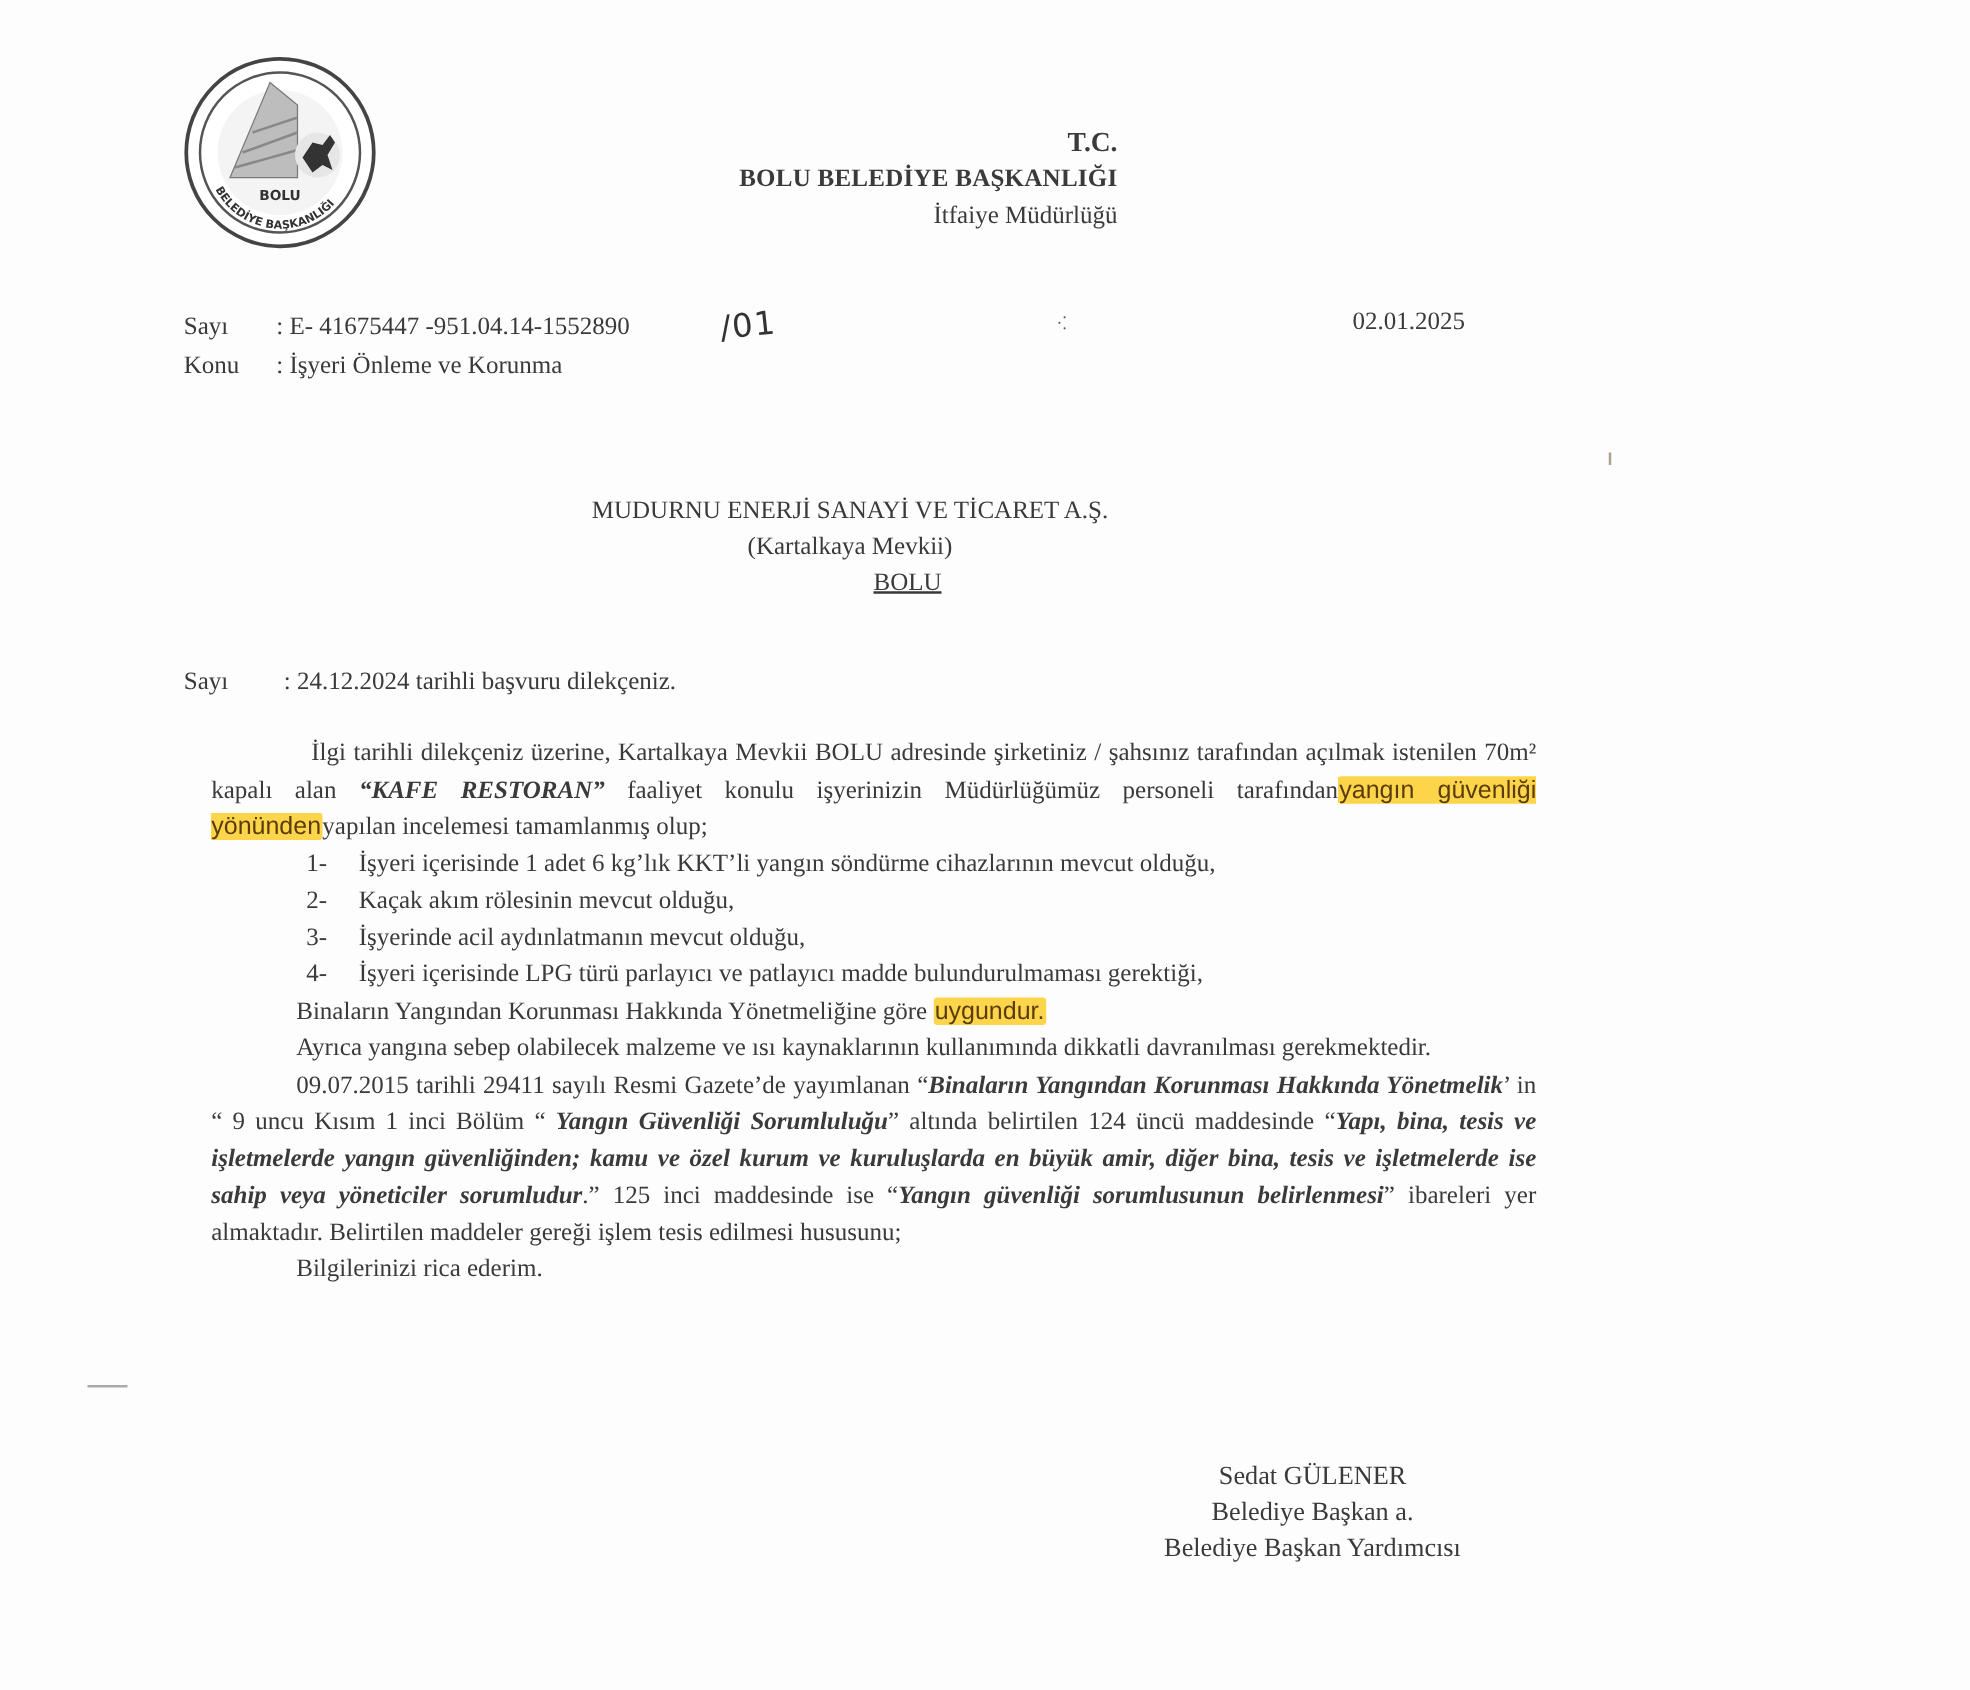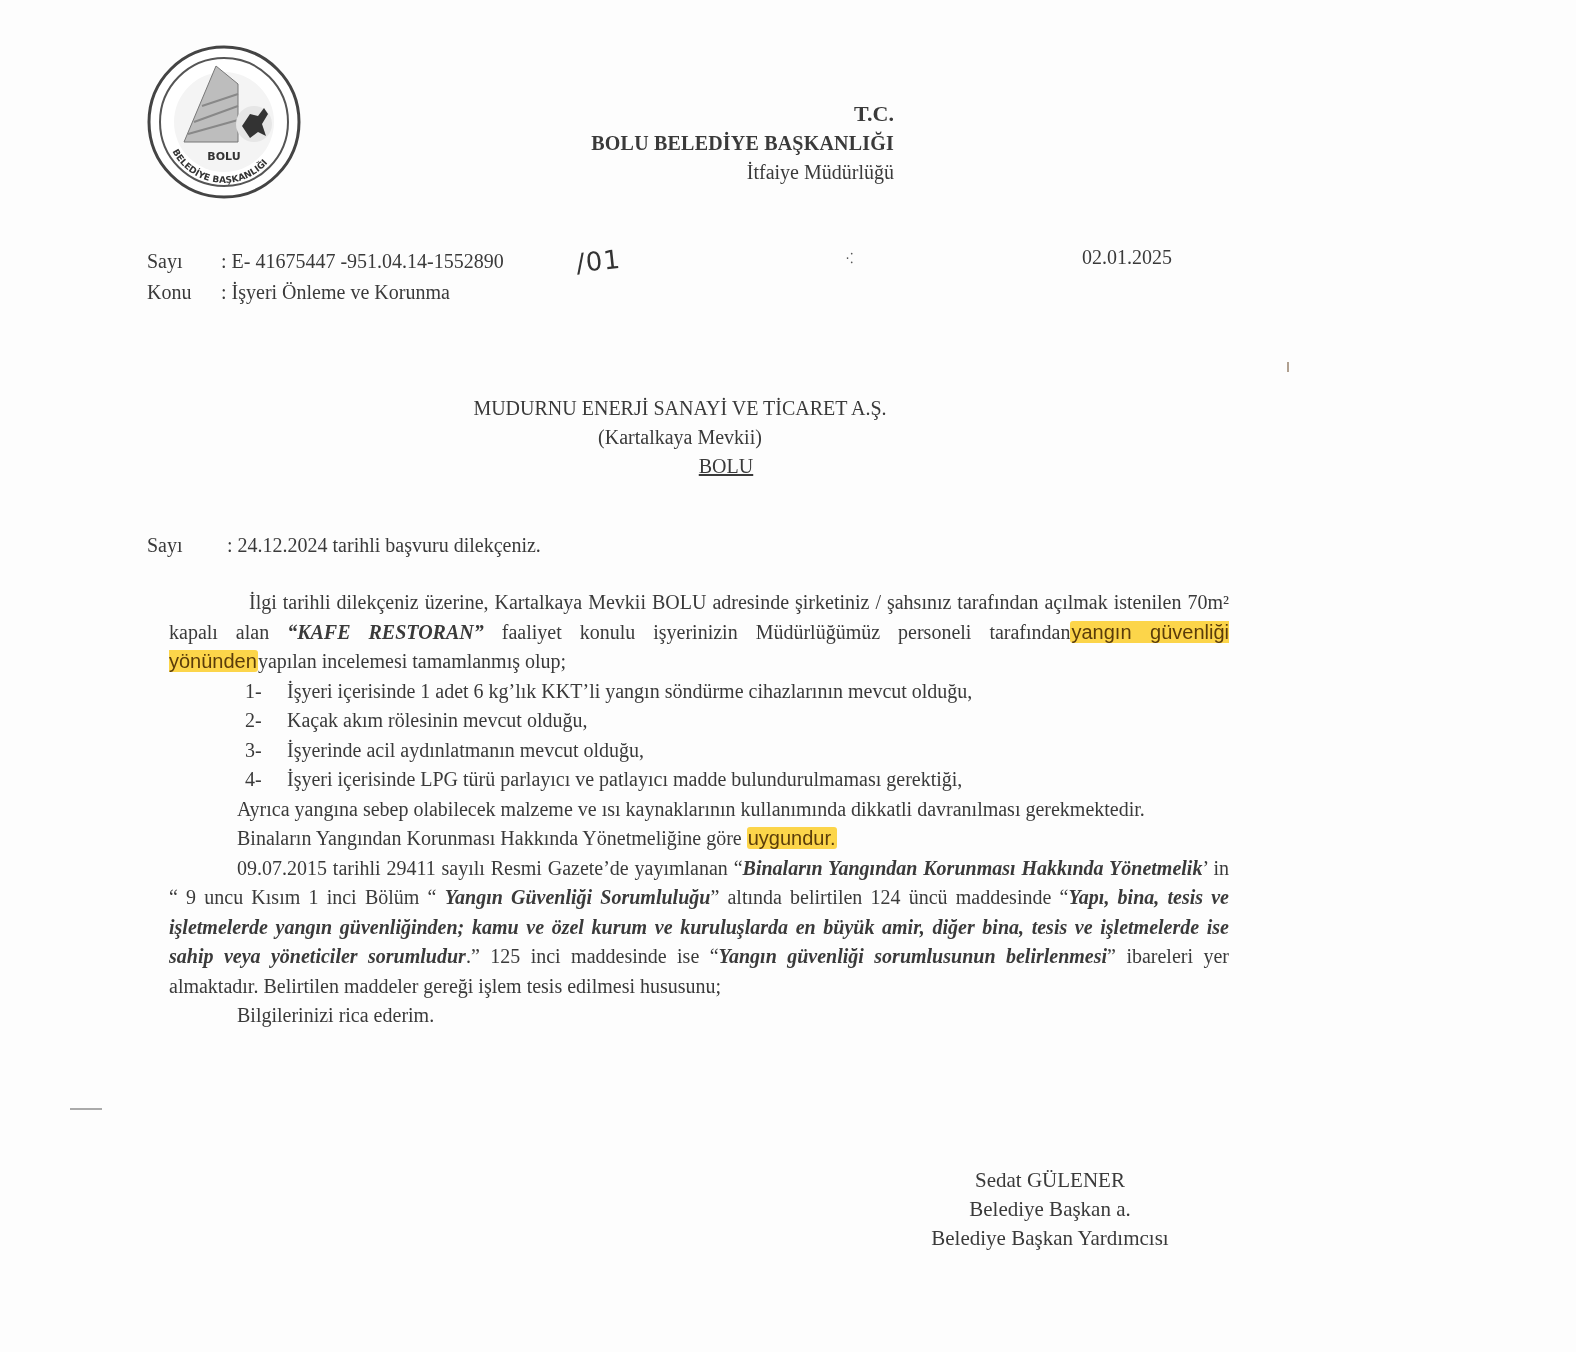--- a/index.html
+++ b/index.html
@@ -123,22 +123,22 @@
         </li>
       <li>
           <span class="num">3-</span>
           <span>İşyerinde acil aydınlatmanın mevcut olduğu,</span>
         </li>
       <li>
           <span class="num">4-</span>
           <span>İşyeri içerisinde LPG türü parlayıcı ve patlayıcı madde bulundurulmaması gerektiği,</span>
         </li>
     </ul>
+    <p class="indent2"><span>Binaların Yangından Korunması Hakkında Yönetmeliğine göre </span><span class="hl">uygundur.</span></p>
     <p class="indent2">Ayrıca yangına sebep olabilecek malzeme ve ısı kaynaklarının kullanımında dikkatli davranılması gerekmektedir.</p>
-    <p class="indent2"><span>Binaların Yangından Korunması Hakkında Yönetmeliğine göre </span><span class="hl">uygundur.</span></p>
     <p class="indent2"><span>09.07.2015 tarihli 29411 sayılı Resmi Gazete’de yayımlanan “</span><span class="bi">Binaların Yangından Korunması Hakkında Yönetmelik</span><span>’ in “ 9 uncu Kısım 1 inci Bölüm “ </span><span class="bi">Yangın Güvenliği Sorumluluğu</span><span>” altında belirtilen 124 üncü maddesinde “</span><span class="bi">Yapı, bina, tesis ve işletmelerde yangın güvenliğinden; kamu ve özel kurum ve kuruluşlarda en büyük amir, diğer bina, tesis ve işletmelerde ise sahip veya yöneticiler sorumludur</span><span>.” 125 inci maddesinde ise “</span><span class="bi">Yangın güvenliği sorumlusunun belirlenmesi</span><span>” ibareleri yer almaktadır. Belirtilen maddeler gereği işlem tesis edilmesi hususunu;</span></p>
     <p class="indent2">Bilgilerinizi rica ederim.</p>
   </div>
 
   <div class="dash"></div>
 
   <div class="sign">
     <div>Sedat GÜLENER</div>
     <div>Belediye Başkan a.</div>
     <div>Belediye Başkan Yardımcısı</div>

